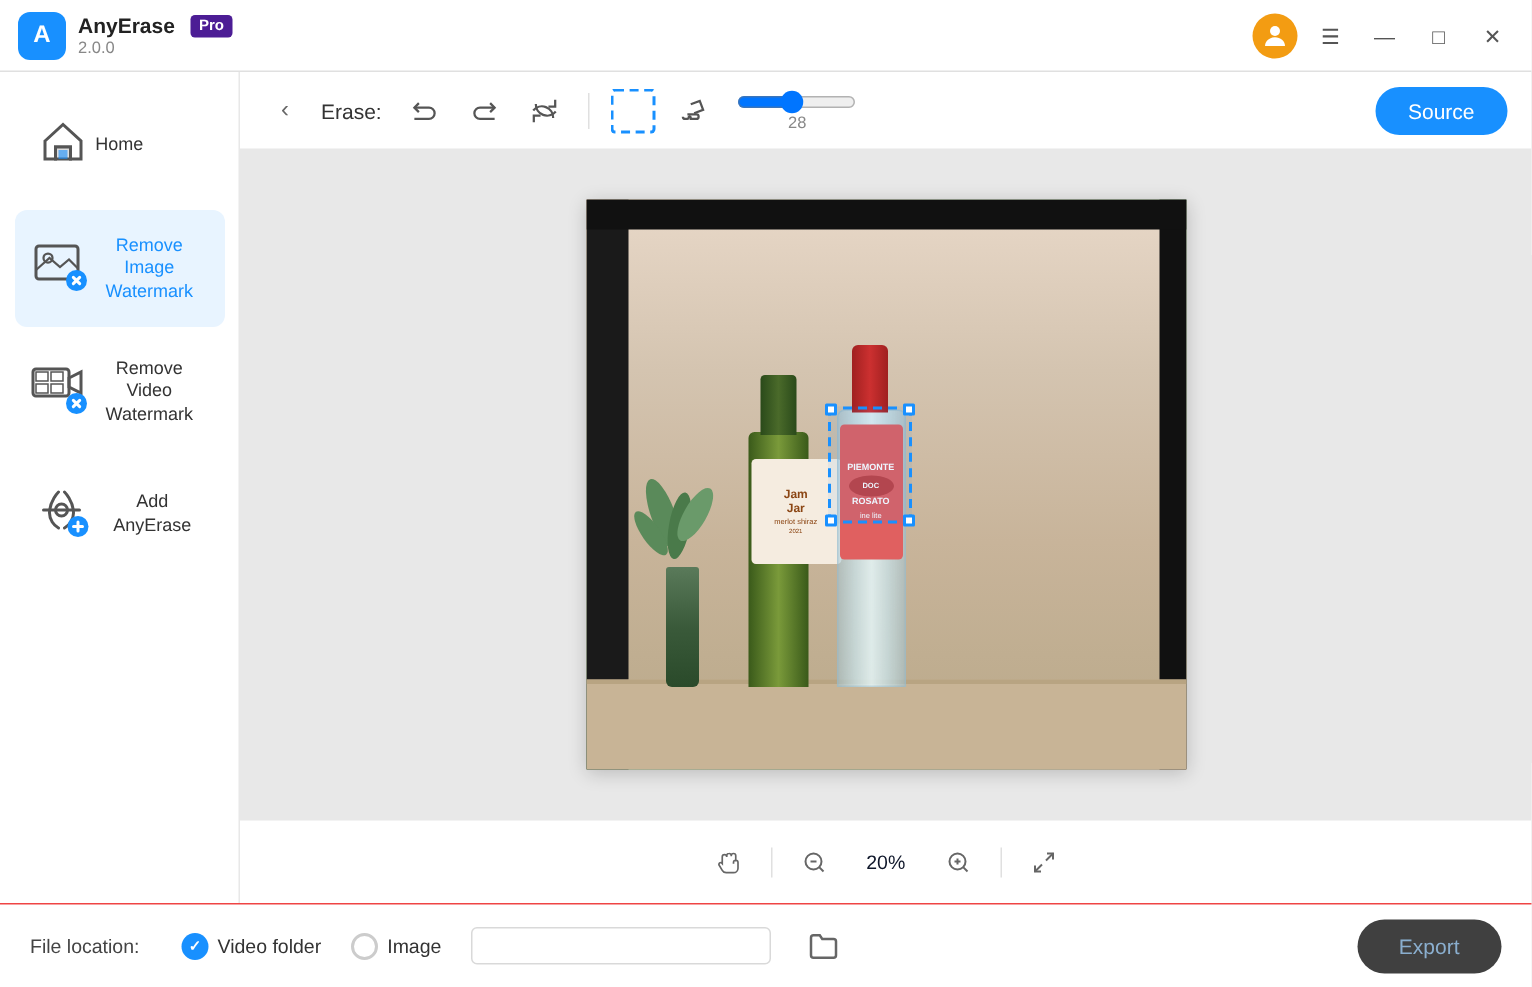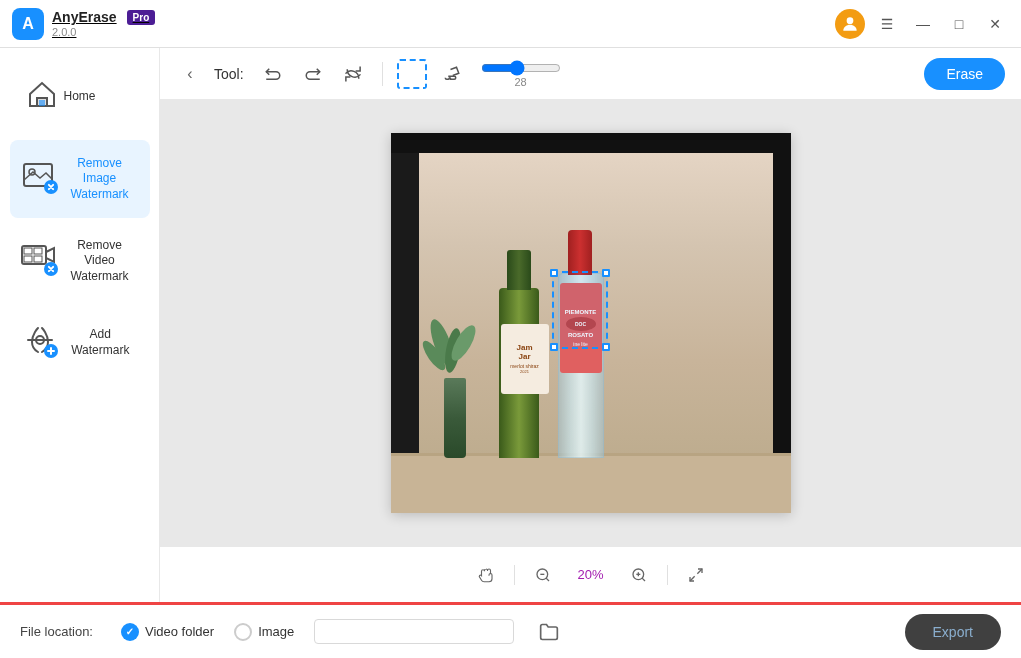--- a/index.html
+++ b/index.html
@@ -19,21 +19,21 @@
       width: 32px; height: 32px;
       background: #1890ff;
       border-radius: 8px;
       display: flex; align-items: center; justify-content: center;
       margin-right: 8px;
       flex-shrink: 0;
     }
     .app-logo-inner {
       color: white; font-size: 16px; font-weight: bold;
     }
-    .app-name-container { display: flex; flex-direction: column; text-decoration: underline; }
+    .app-name-container { display: flex; flex-direction: column; }
     .app-name { font-size: 14px; font-weight: 600; color: #222; line-height: 1.2; }
     .app-version { font-size: 11px; color: #888; }
     .pro-badge {
       background: #4c1d95;
       color: white;
       font-size: 10px;
       font-weight: bold;
       padding: 2px 6px;
       border-radius: 3px;
       margin-left: 6px;
@@ -261,28 +261,28 @@
     }
     .zoom-btn {
       width: 32px; height: 32px;
       border: none; background: transparent;
       cursor: pointer;
       font-size: 16px;
       color: #666;
       display: flex; align-items: center; justify-content: center;
       border-radius: 4px;
     }
-    .zoom-value { font-size: 13px; color: #a21caf; min-width: 40px; text-align: center; }
+    .zoom-value { font-size: 13px; color: #0f172a; min-width: 40px; text-align: center; }
     .zoom-separator { width: 1px; height: 20px; background: #e0e0e0; }
 
     
     .footer {
       height: 56px;
       background: #ffffff;
-      border-top: 3px solid #ef4444;
+      border-top: 1px solid #ef4444;
       display: flex;
       align-items: center;
       padding: 0 20px;
       gap: 20px;
     }
     .file-location-label { font-size: 13px; color: #444; font-weight: 500; margin-right: 8px; }
     .radio-option { display: flex; align-items: center; gap: 6px; cursor: pointer; }
     .radio-checked {
       width: 18px; height: 18px;
       border-radius: 50%;
@@ -410,29 +410,29 @@
       <div class="icon-wrap">
         <svg width="40" height="40" viewBox="0 0 40 40" fill="none">
           <path d="M18 8C18 8 12 14 12 22C12 26.4 14.8 30.2 18 32" stroke="#555" stroke-width="2" fill="none" stroke-linecap="round"></path>
           <path d="M22 8C22 8 28 14 28 22C28 26.4 25.2 30.2 22 32" stroke="#555" stroke-width="2" fill="none" stroke-linecap="round"></path>
           <circle cx="20" cy="20" r="4" stroke="#555" stroke-width="2" fill="none"></circle>
           <path d="M8 20H32" stroke="#555" stroke-width="2" stroke-linecap="round"></path>
           <circle cx="31" cy="31" r="7" fill="#1890ff"></circle>
           <path d="M28 31H34M31 28V34" stroke="white" stroke-width="2" stroke-linecap="round"></path>
         </svg>
       </div>
-      <span class="label">Add Watermark</span>
+      <span class="label">Add AnyErase</span>
     </div>
   </div>
 
   <div class="content-area">
 
     <div class="toolbar">
       <button class="back-btn">‹</button>
-      <span class="tool-label">Tool:</span>
+      <span class="tool-label">Erase:</span>
       <button class="tool-btn" title="Undo">
         <svg width="18" height="18" viewBox="0 0 24 24" fill="none" stroke="currentColor" stroke-width="2">
             <path d="M3 9h13a5 5 0 0 1 0 10H3"></path>
             <polyline points="7 5 3 9 7 13"></polyline>
           </svg>
       </button>
       <button class="tool-btn" title="Redo">
         <svg width="18" height="18" viewBox="0 0 24 24" fill="none" stroke="currentColor" stroke-width="2">
             <path d="M21 9H8a5 5 0 0 0 0 10h13"></path>
             <polyline points="17 5 21 9 17 13"></polyline>
@@ -453,21 +453,21 @@
         <svg width="18" height="18" viewBox="0 0 24 24" fill="none" stroke="currentColor" stroke-width="2">
             <path d="M3 17c0 1.1.9 2 2 2h2c.6 0 1-.4 1-1s.4-1 1-1 1 .4 1 1-.4 1-1 1h6a2 2 0 0 0 0-4H7"></path>
             <path d="M10 6l8-3 3 8-8 3"></path>
           </svg>
       </button>
       <div class="size-slider-container">
         <input type="range" class="size-slider" min="1" max="100" value="45" style="">
         <span class="size-value">28</span>
       </div>
       <div class="toolbar-spacer"></div>
-      <button class="erase-btn">Erase</button>
+      <button class="erase-btn">Source</button>
     </div>
 
     <div class="canvas-area">
       <div class="image-container">
 
         <div class="main-image">
           <div class="win-bg"></div>
           <div class="win-frame-left"></div>
           <div class="win-frame-right"></div>
           <div class="win-frame-top"></div>
@@ -481,21 +481,21 @@
               <div style="position:absolute;top:10px;left:20px;width:14px;height:45px;background:#4a7a4a;border-radius:50%;transform:rotate(10deg);"></div>
               <div style="position:absolute;top:5px;left:30px;width:15px;height:40px;background:#6a9a6a;border-radius:50%;transform:rotate(30deg);"></div>
               <div style="position:absolute;top:20px;left:2px;width:12px;height:35px;background:#5a8a5a;border-radius:50%;transform:rotate(-35deg);"></div>
             </div>
           </div>
 
           <div style="position:absolute;left:103px;bottom:55px;width:50px;height:210px;">
             <div style="position:absolute;bottom:0;left:5px;width:40px;height:170px;background:linear-gradient(90deg,#3a5a1a,#5a7a2a,#7a9a3a,#5a7a2a,#3a5a1a);border-radius:4px 4px 0 0;"></div>
             <div style="position:absolute;bottom:168px;left:13px;width:24px;height:40px;background:linear-gradient(90deg,#2a4a1a,#4a6a2a,#2a4a1a);border-radius:3px 3px 0 0;"></div>
 
-            <div style="position:absolute;bottom:64px;left:7px;width:48px;height:70px;background:#f5ece0;border-radius:3px;display:flex;flex-direction:column;align-items:center;justify-content:center;padding:2px;">
+            <div style="position:absolute;bottom:82px;left:7px;width:60px;height:70px;background:#f5ece0;border-radius:3px;display:flex;flex-direction:column;align-items:center;justify-content:center;padding:2px;">
               <span style="font-size:8px;font-weight:900;color:#8b4513;text-align:center;line-height:1.1;">Jam<br>Jar</span>
               <span style="font-size:5px;color:#8b4513;margin-top:2px;text-align:center;">merlot shiraz</span>
               <span style="font-size:4px;color:#8b4513;text-align:center;">2021</span>
             </div>
           </div>
 
           <div style="position:absolute;left:163px;bottom:55px;width:54px;height:230px;">
             <div style="position:absolute;bottom:0;left:4px;width:46px;height:185px;background:linear-gradient(90deg,rgba(160,200,220,0.5),rgba(200,230,240,0.7),rgba(230,250,255,0.8),rgba(200,230,240,0.7),rgba(160,200,220,0.5));border-radius:5px 5px 0 0;border:1px solid rgba(140,180,200,0.4);"></div>
             <div style="position:absolute;bottom:183px;left:14px;width:24px;height:45px;background:linear-gradient(90deg,#a02020,#cc3030,#a02020);border-radius:4px 4px 0 0;border-bottom:none;"></div>
 

